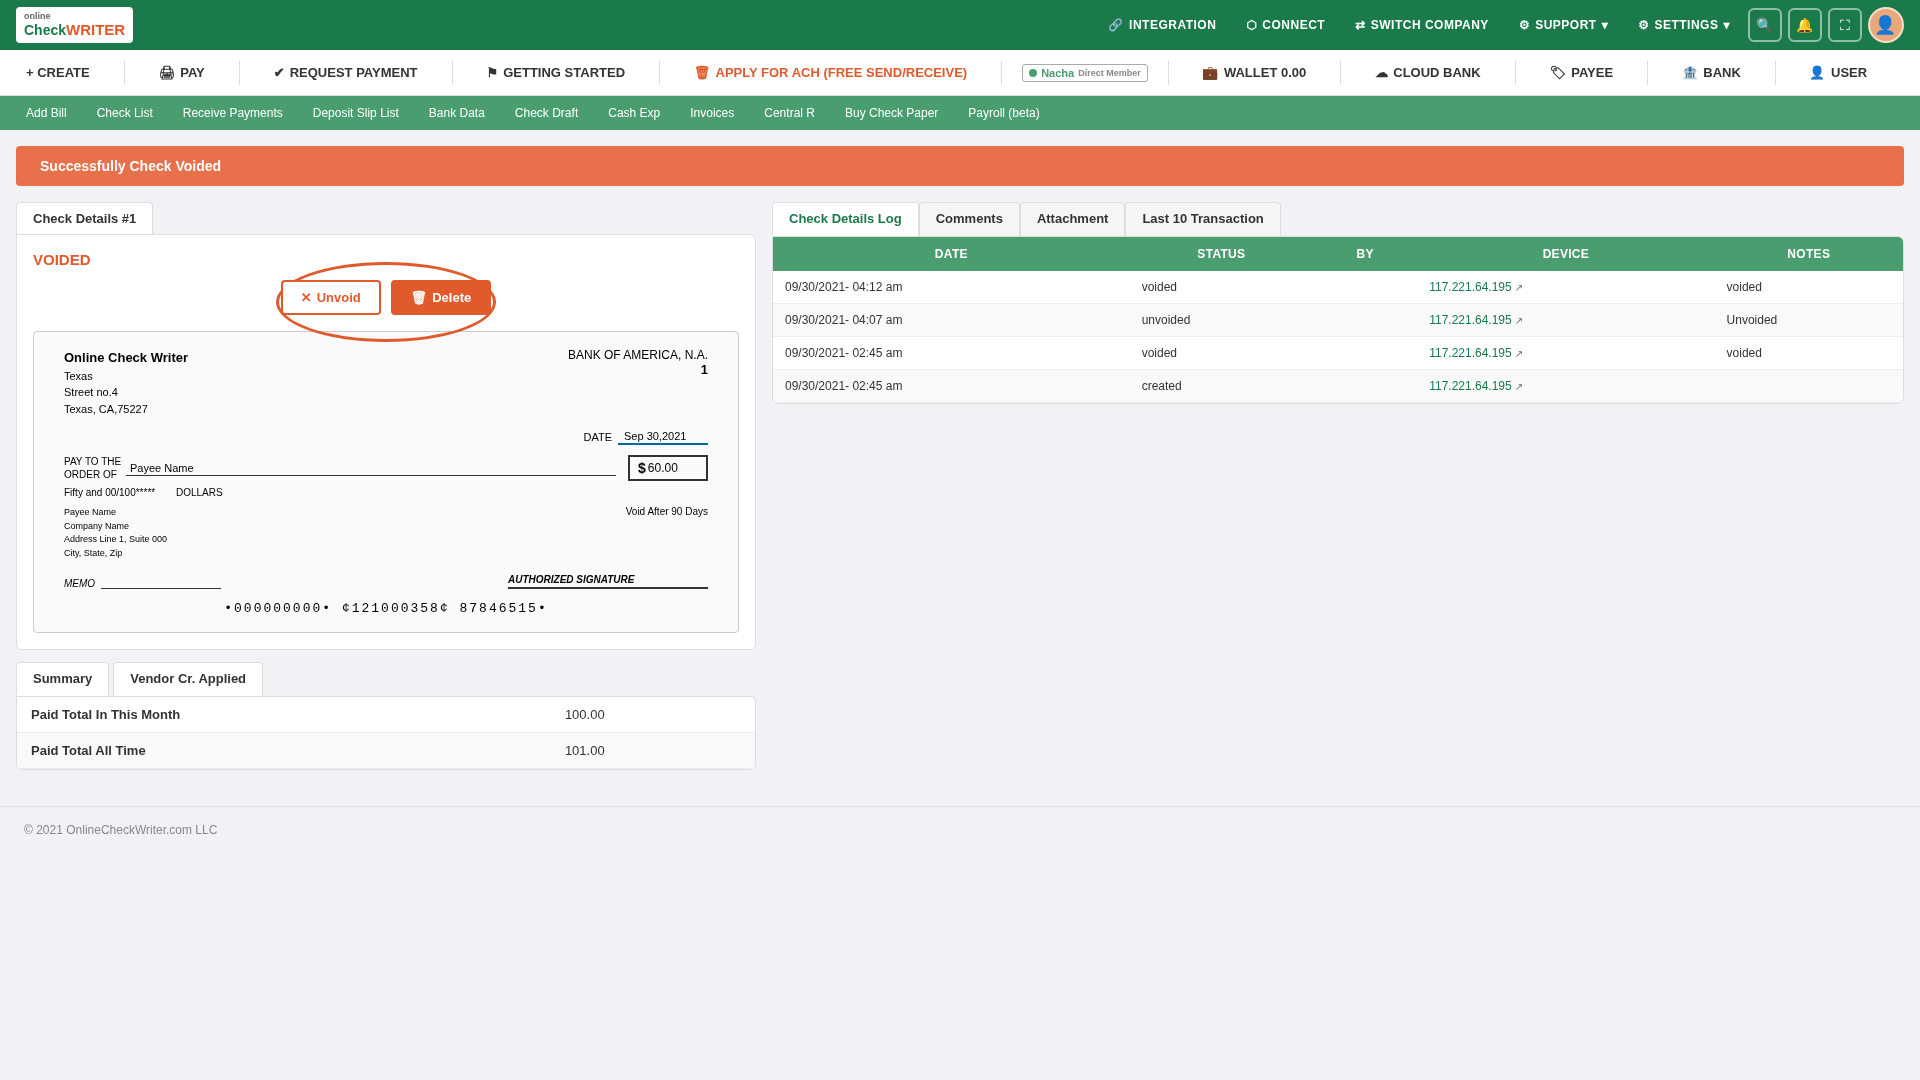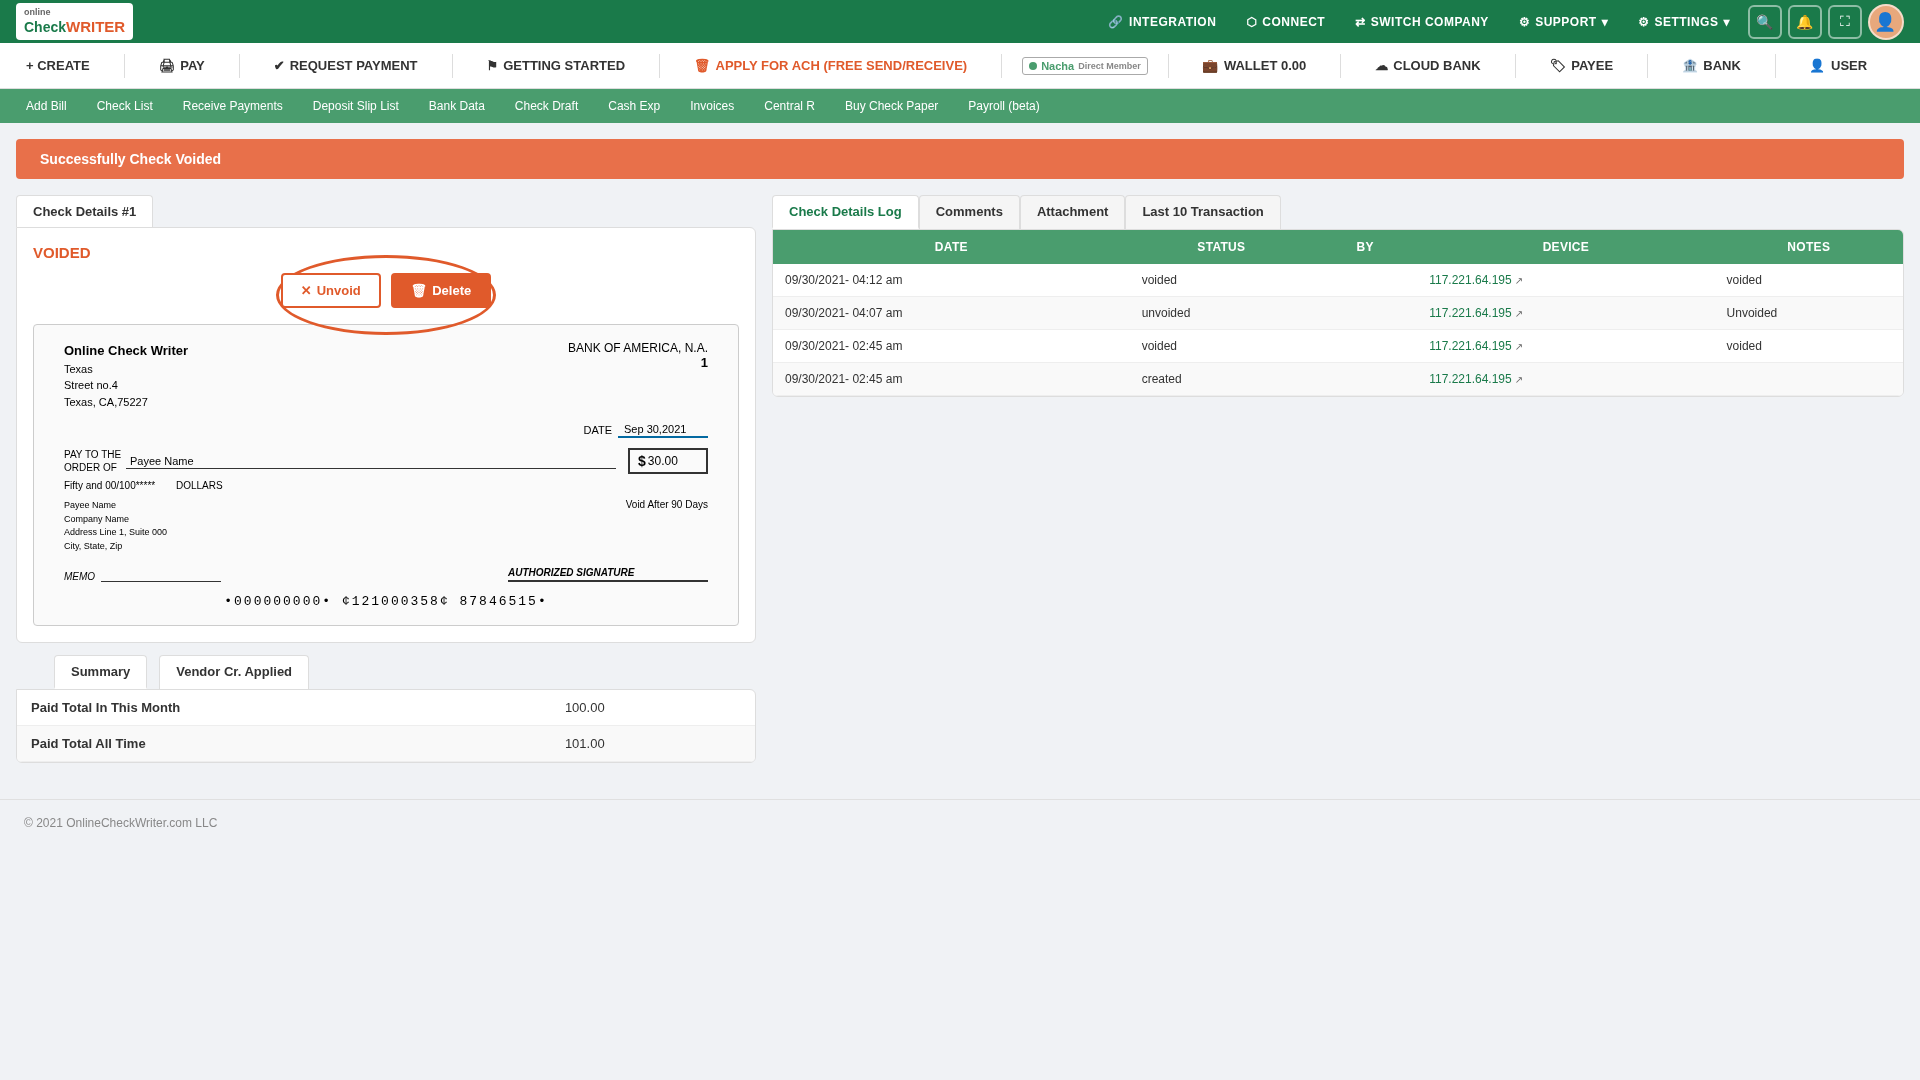--- a/index.html
+++ b/index.html
@@ -1,21 +1,21 @@
 <!DOCTYPE html>
 <html><head>
   <meta charset="utf-8">
   <style>
     * { margin: 0; padding: 0; box-sizing: border-box; }
     body { font-family: Arial, sans-serif; font-size: 13px; background: #f0f2f5; min-width: 1920px; }
 
     
     .top-nav {
       background: #1a7a4a;
-      height: 43px;
+      height: 50px;
       display: flex;
       align-items: center;
       padding: 0 16px;
       justify-content: space-between;
     }
     .logo {
       display: flex;
       align-items: center;
       gap: 8px;
     }
@@ -293,22 +293,21 @@
       text-align: center;
       font-family: 'Courier New', monospace;
       font-size: 13px;
       margin-top: 12px;
       letter-spacing: 2px;
     }
 
     
     .summary-tabs {
       display: flex;
-      gap: 12px;
-      margin-left: 38px;
+      gap: 4px;
     }
     .summary-tab {
       padding: 8px 16px;
       font-size: 13px;
       font-weight: 600;
       cursor: pointer;
       border: 1px solid #ddd;
       border-bottom: none;
       background: white;
       border-radius: 4px 4px 0 0;
@@ -583,21 +582,21 @@
           </div>
 
           <div class="check-pay-row">
             <div class="check-pay-label">
               <div>PAY TO THE</div>
               <div>ORDER OF</div>
             </div>
             <div class="check-payee-line">Payee Name</div>
             <div class="check-amount-box">
               <span class="check-dollar">$</span>
-              <span>30.00</span>
+              <span>60.00</span>
             </div>
           </div>
 
           <div class="check-words-row">
             <span>Fifty  and 00/100*****</span>
             <span style="margin-left:18px;">DOLLARS</span>
           </div>
 
           <div style="display:flex; justify-content:space-between; align-items:flex-start;">
             <div class="check-address">

